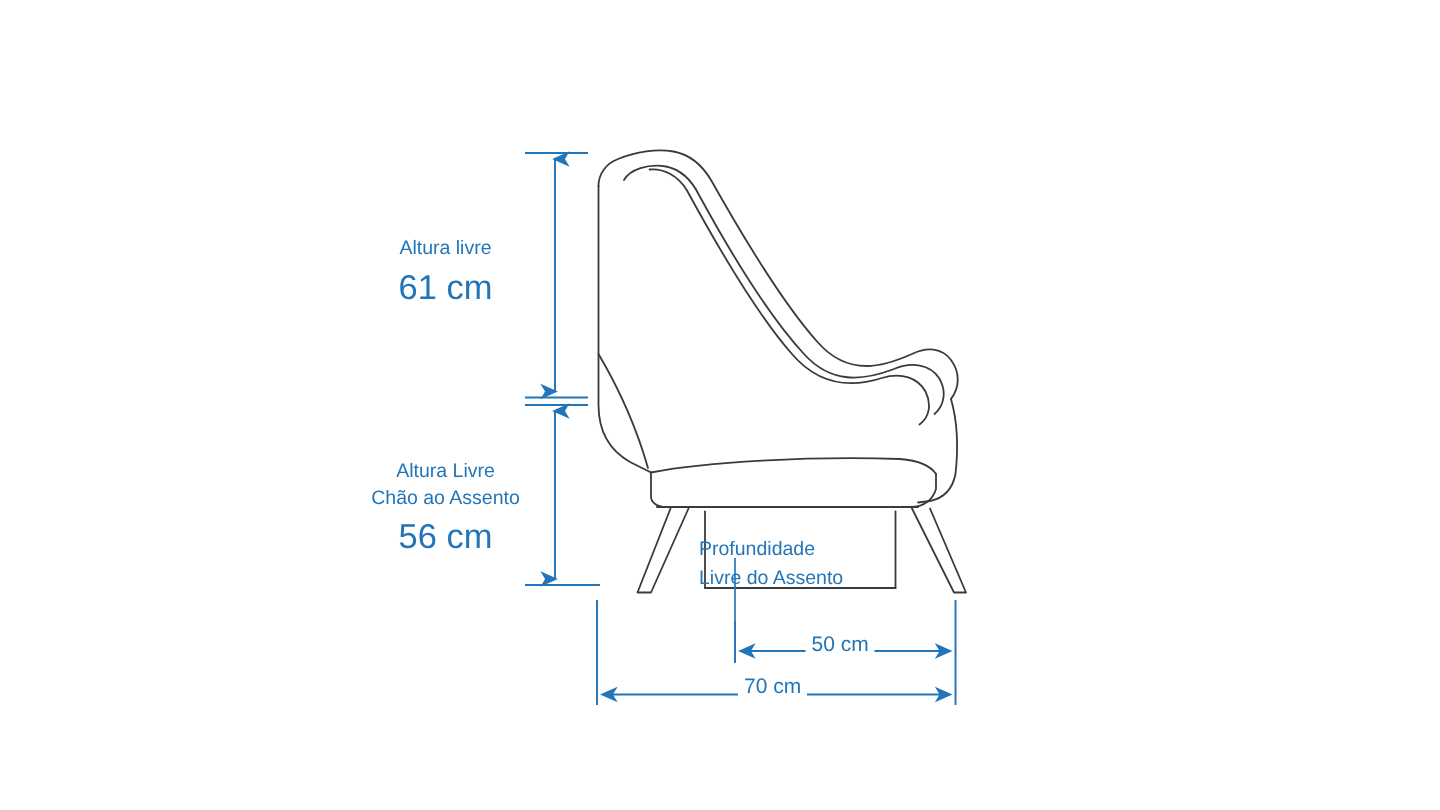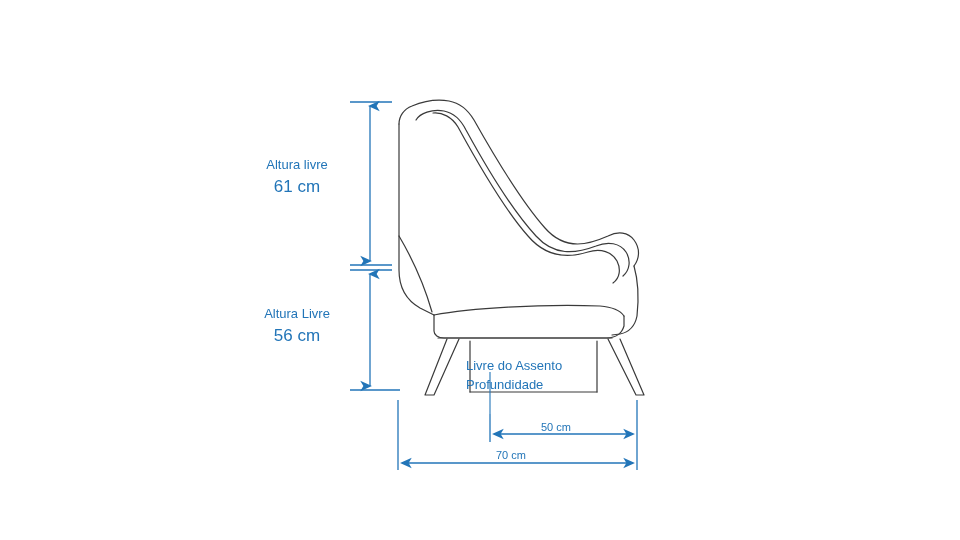--- a/index.html
+++ b/index.html
@@ -35,27 +35,27 @@
     line-height: 1.35;
     white-space: nowrap;
     user-select: none;
   }
   .dim-label .title {
     display: block;
     font-size: 13px;
   }
   .dim-label .value {
     display: block;
-    font-size: 17px;
+    font-size: 23px;
     margin-top: 2px;
   }
   .inline-label {
     position: absolute;
     color: #2275b8;
-    font-size: 11px;
+    font-size: 14px;
     font-family: "Liberation Sans", sans-serif;
     background: #ffffff;
     padding: 0 4px;
     white-space: nowrap;
     user-select: none;
   }
   #label-back-height {
     left: 232px;
     top: 156px;
     width: 130px;
@@ -177,25 +177,26 @@
     </g>
   </svg>
 
   <div class="dim-label" id="label-back-height">
     <span class="title">Altura livre</span>
     <span class="value">61 cm</span>
   </div>
 
   <div class="dim-label" id="label-seat-height">
     <span class="title">Altura Livre</span>
+    <span class="title">Chão ao Assento</span>
     <span class="value">56 cm</span>
   </div>
 
   <div class="dim-label" id="label-seat-depth">
+    <span class="title">Profundidade</span>
     <span class="title">Livre do Assento</span>
-    <span class="title">Profundidade</span>
   </div>
 
   <div class="inline-label" id="label-depth-50">50 cm</div>
 
   <div class="inline-label" id="label-width-80">70 cm</div>
 
 </div>
 
 </body></html>

